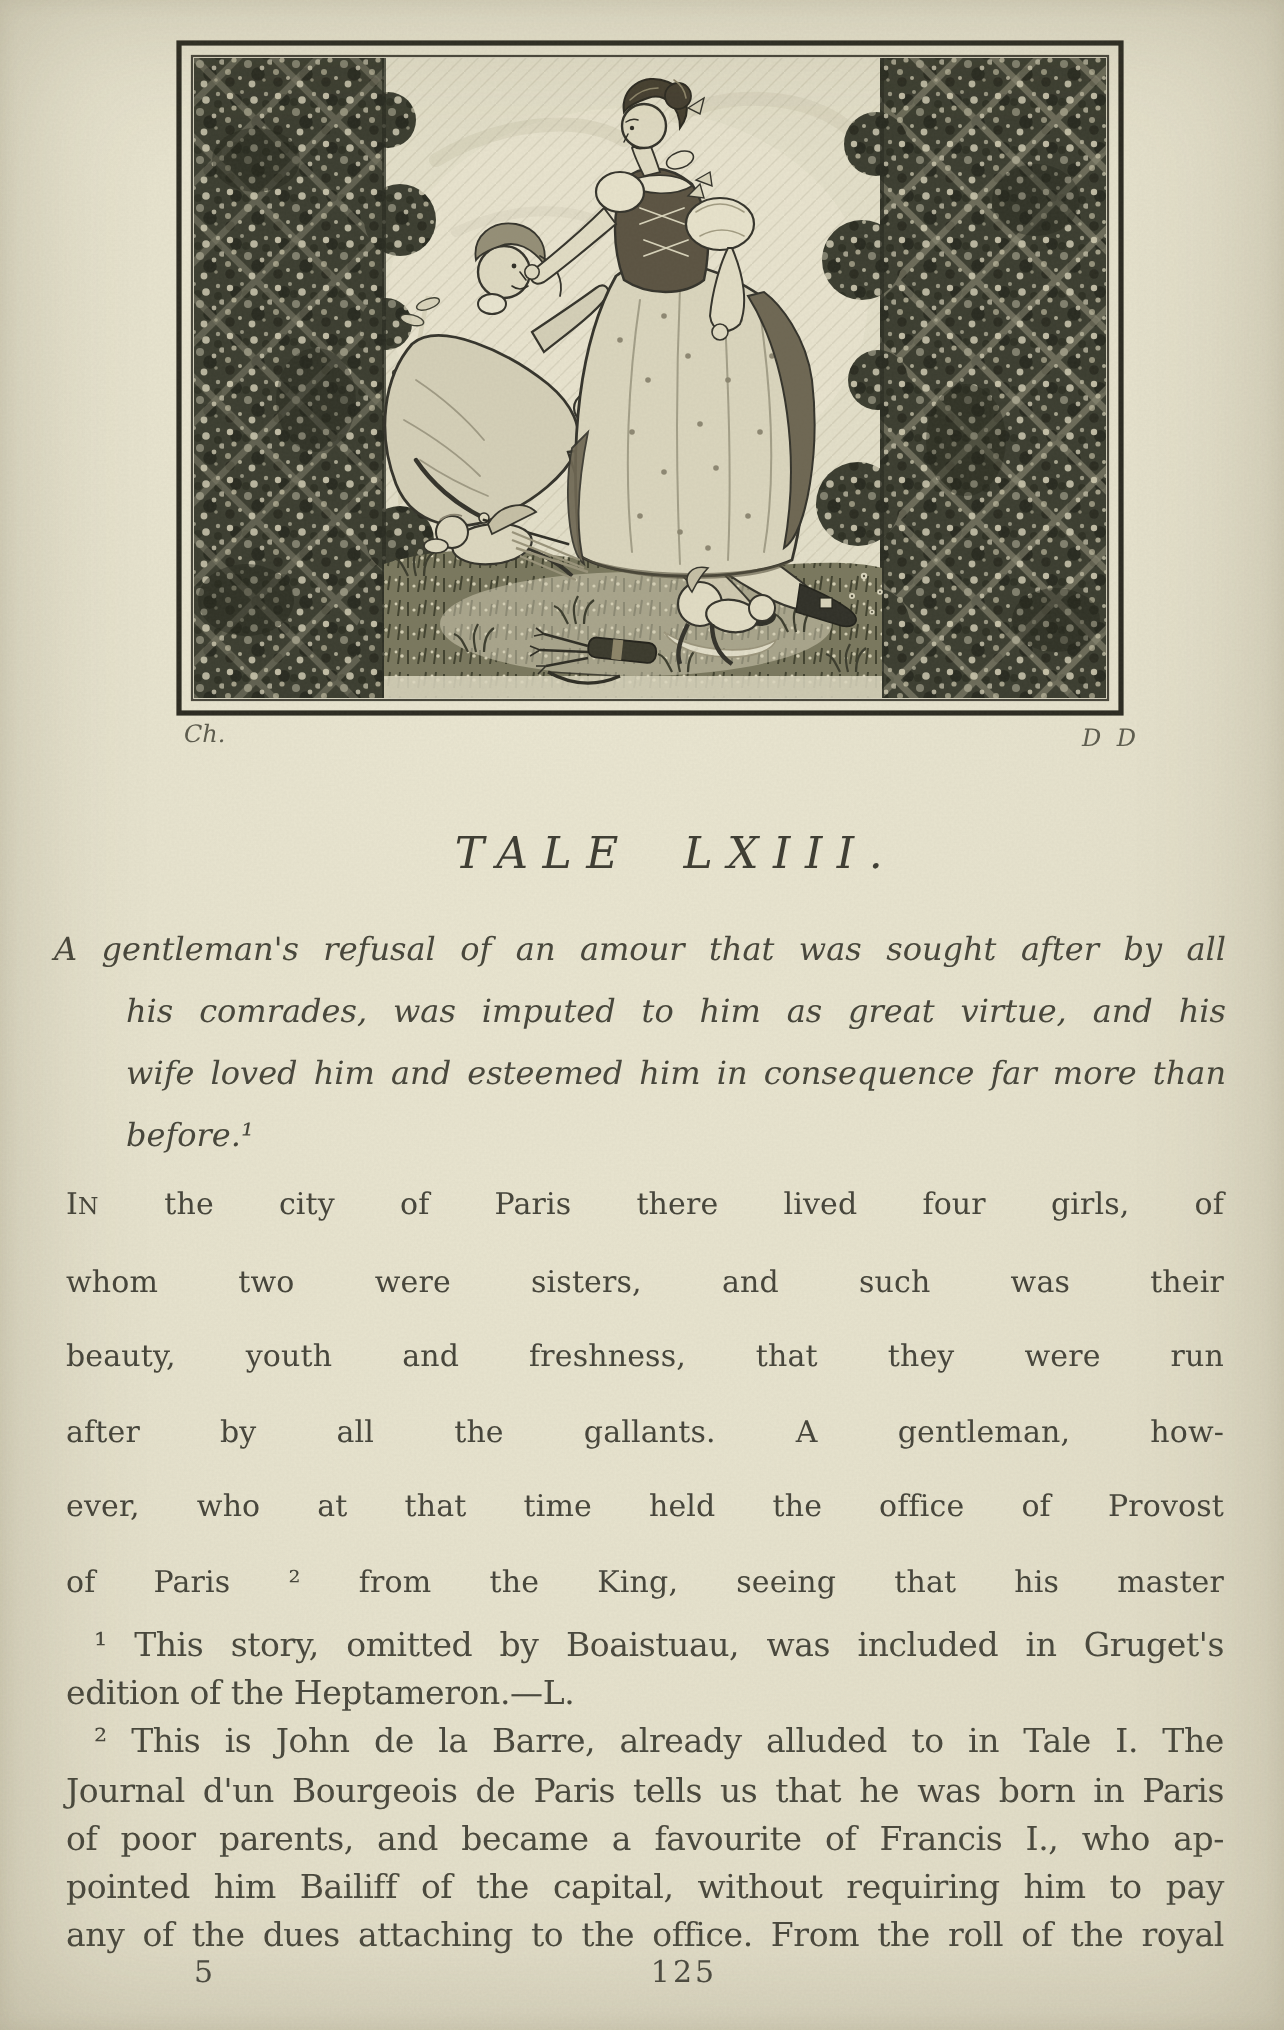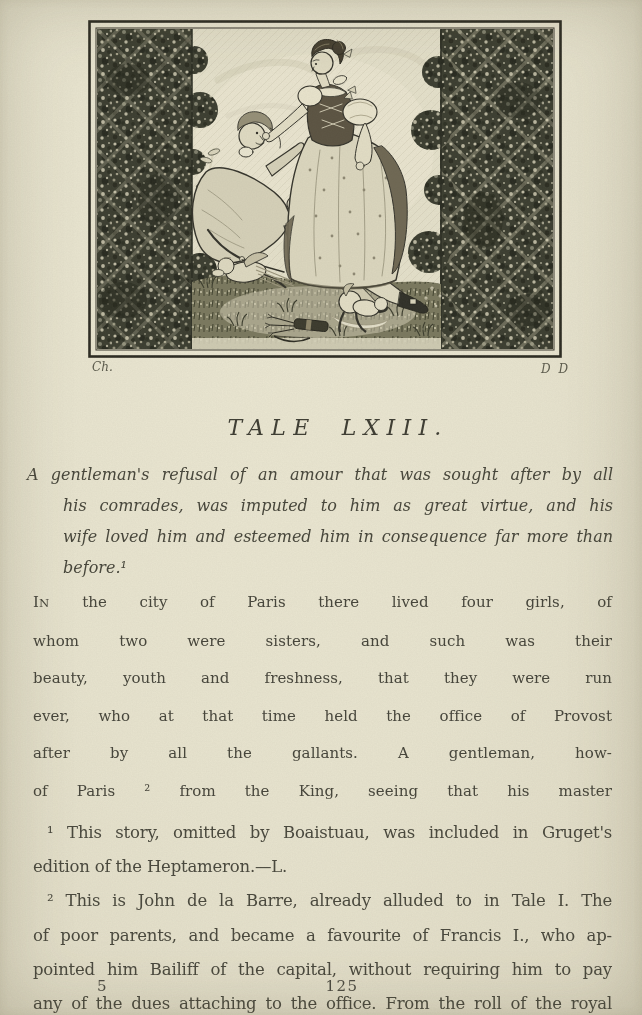--- a/index.html
+++ b/index.html
@@ -22,21 +22,21 @@
     letter-spacing:0.33em;word-spacing:0.5em;color:#3d3c32;white-space:nowrap;
   }
   .just{text-align:justify;text-align-last:justify;}
   .argument{position:absolute;left:27px;top:459px;width:586px;color:#46453a;}
   .aline{font-style:italic;font-size:16px;line-height:31px;}
   .ind{margin-left:36px;}
   .bodytext{position:absolute;left:33px;top:584px;width:579px;color:#45443a;}
   .bline{font-size:15px;line-height:37.5px;letter-spacing:0.005em;}
   .smallcap{font-size:0.78em;letter-spacing:0.03em;}
   .fnotes{position:absolute;left:33px;top:811px;width:579px;color:#48473c;}
-  .fline{font-size:16.5px;line-height:24.2px;letter-spacing:-0.012em;margin-top:10px;}
+  .fline{font-size:16.5px;line-height:24.2px;letter-spacing:-0.012em;}
   .find{text-indent:14px;}
   .it{}
   .foot-sig{position:absolute;left:97px;top:977px;font-size:15px;color:#4a4940;}
   .foot-page{position:absolute;left:342px;top:977px;transform:translateX(-50%);
     font-size:15px;letter-spacing:1.5px;color:#4a4940;}
   .noise,.vig{position:absolute;inset:0;pointer-events:none;}
   .vig{box-shadow:inset 0 0 70px rgba(95,90,62,0.26), inset 0 0 10px rgba(95,90,62,0.10);}
 </style>
 </head>
 <body>
@@ -277,29 +277,30 @@
     <div class="aline just">A gentleman's refusal of an amour that was sought after by all</div>
     <div class="aline just ind">his comrades, was imputed to him as great virtue, and his</div>
     <div class="aline just ind">wife loved him and esteemed him in consequence far more than</div>
     <div class="aline ind">before.¹</div>
   </div>
 
   <div class="bodytext">
     <div class="bline just"><span>I</span><span class="smallcap">N</span><span> the city of Paris there lived four girls, of</span></div>
     <div class="bline just">whom two were sisters, and such was their</div>
     <div class="bline just">beauty, youth and freshness, that they were run</div>
+    <div class="bline just">after by all the gallants.  A gentleman, how-</div>
     <div class="bline just">ever, who at that time held the office of Provost</div>
-    <div class="bline just">after by all the gallants.  A gentleman, how-</div>
     <div class="bline just">of Paris ² from the King, seeing that his master</div>
   </div>
 
   <div class="fnotes">
     <div class="fline just find">¹ This story, omitted by Boaistuau, was included in Gruget's</div>
     <div class="fline"><span>edition of the </span><span class="it">Heptameron.</span><span>—L.</span></div>
     <div class="fline just find">² This is John de la Barre, already alluded to in Tale I.  The</div>
+    <div class="fline just"><span class="it">Journal d'un Bourgeois de Paris</span><span> tells us that he was born in Paris</span></div>
     <div class="fline just">of poor parents, and became a favourite of Francis I., who ap-</div>
     <div class="fline just">pointed him Bailiff of the capital, without requiring him to pay</div>
     <div class="fline just">any of the dues attaching to the office.  From the roll of the royal</div>
   </div>
 
   <span class="foot-sig">5</span>
   <span class="foot-page">125</span>
 
   <svg class="noise" width="642" height="1015">
     <filter id="paperNoise">

